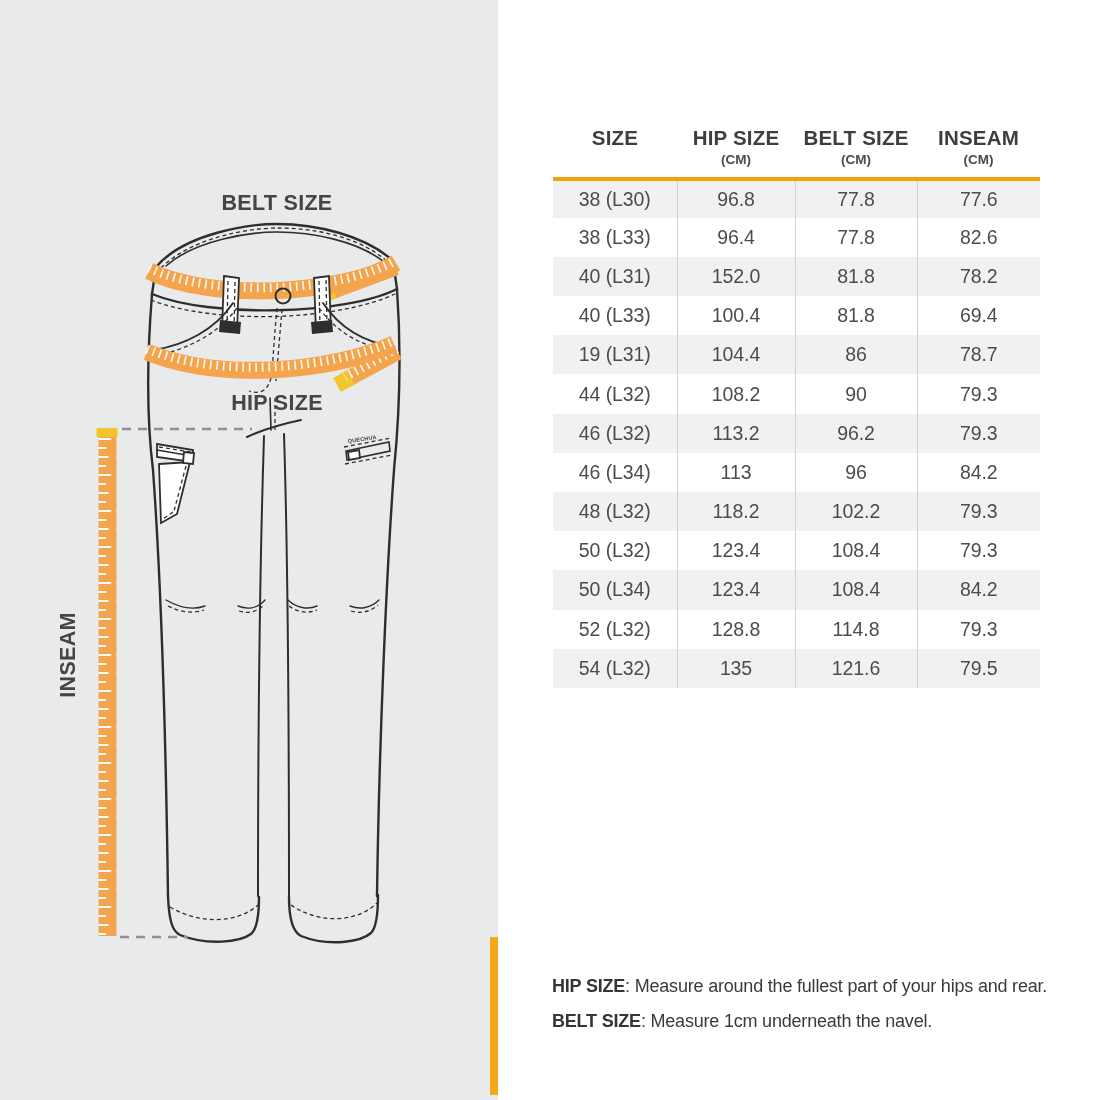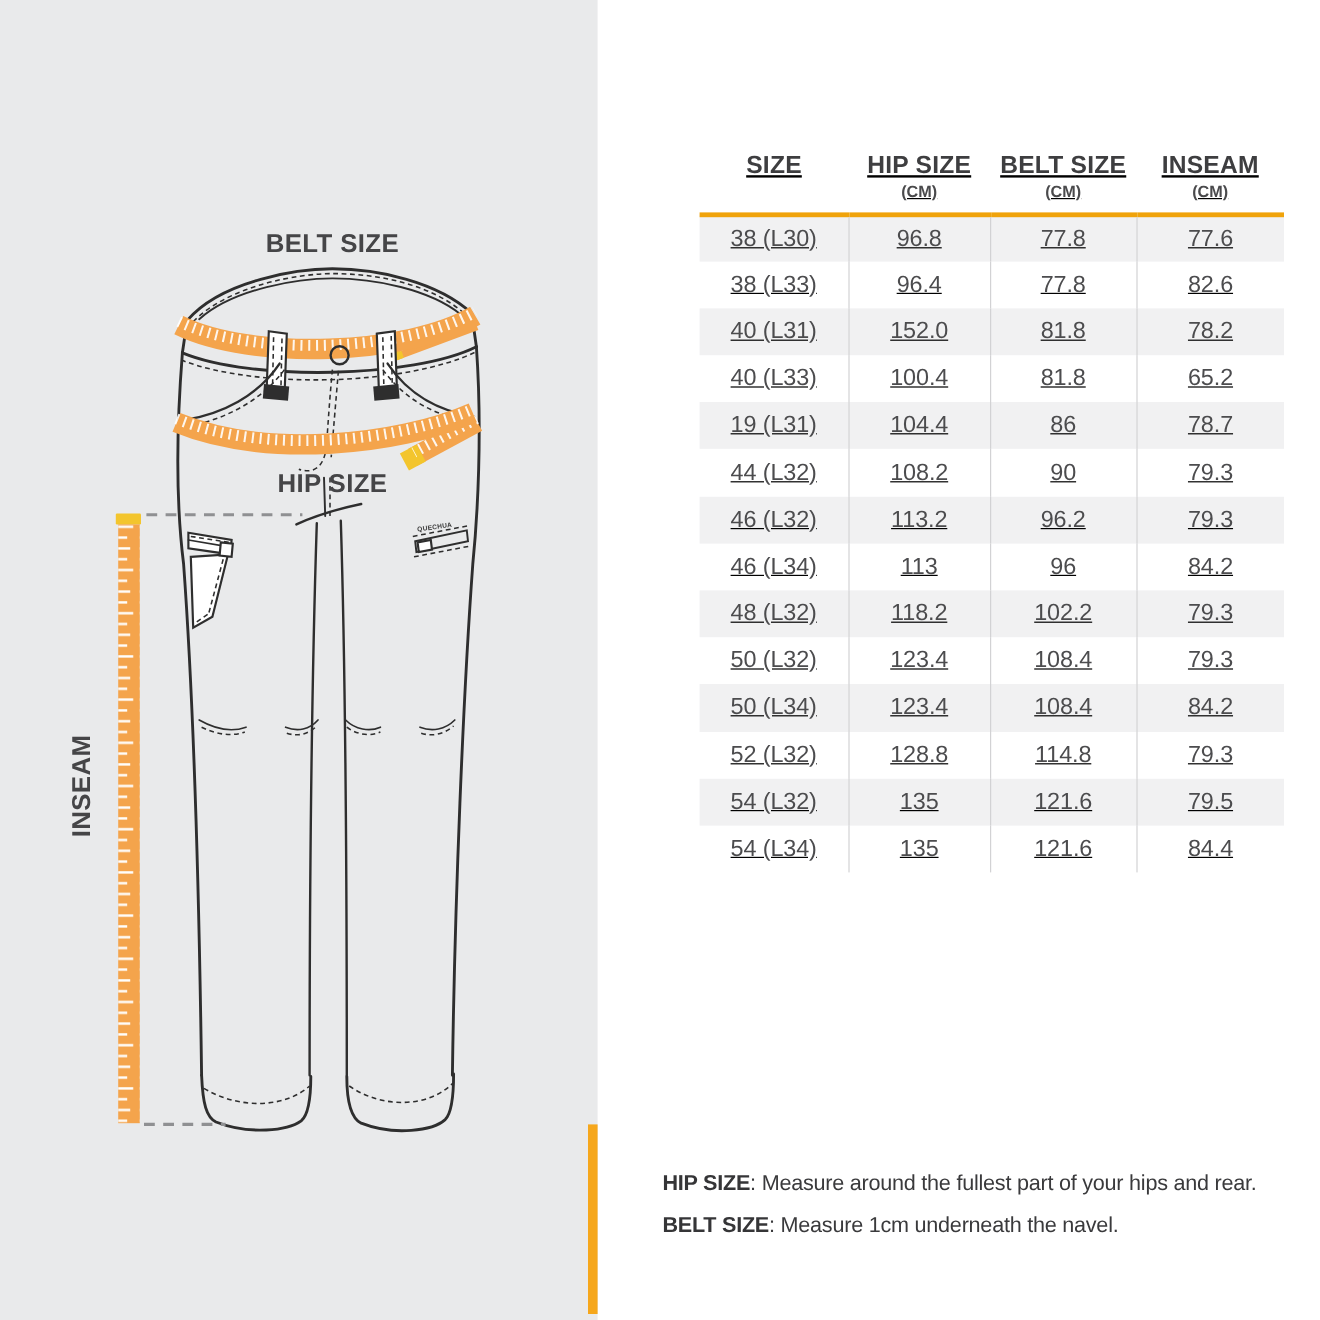--- a/index.html
+++ b/index.html
@@ -25,21 +25,21 @@
   .tip{stroke:var(--tip);fill:none;}
   .ticks{stroke:#fff;fill:none;stroke-dasharray:1.7 4.8;opacity:.9;}
   .gline{stroke:#8F9092;stroke-width:2.6px;stroke-dasharray:9 7;fill:none;}
   .tape-fill{fill:var(--tape);}
   .tip-fill{fill:var(--tip);}
   .tick-fill{fill:#fff;}
   .svglabel{font-family:"Liberation Sans",sans-serif;font-size:21.5px;font-weight:800;fill:#454547;letter-spacing:.3px;}
   .brand{font-family:"Liberation Sans",sans-serif;font-size:5.5px;font-weight:700;fill:#3c3c3c;letter-spacing:.2px;}
 
   
-  .size-table{position:absolute;left:583px;top:127px;width:487px;border-collapse:collapse;table-layout:fixed;text-decoration:underline;}
+  .size-table{position:absolute;left:553px;top:127px;width:487px;border-collapse:collapse;table-layout:fixed;}
   .size-table th{vertical-align:bottom;padding:0 0 9px 0;border-bottom:4px solid var(--accent);}
   .col-label{font-size:20.5px;font-weight:800;color:var(--ink);letter-spacing:.2px;line-height:1.05;text-align:center;}
   .col-unit{font-size:13.5px;font-weight:600;color:#4A4A4C;margin-top:3px;min-height:16px;}
   .size-table tbody td{height:39.2px;text-align:center;vertical-align:middle;font-size:19.5px;color:#4C4C4E;letter-spacing:-.1px;}
   .size-table tbody tr:nth-child(odd){background:var(--row-alt);}
   .size-table tbody td + td{border-left:1px solid var(--divider);}
 
   
   .notes{position:absolute;left:552px;top:969px;width:520px;font-size:18px;line-height:35px;color:#3A3A3C;letter-spacing:-.2px;}
   .note-label{font-weight:800;color:#353537;}
@@ -211,21 +211,21 @@
         <tr>
           <td>40 (L31)</td>
           <td>152.0</td>
           <td>81.8</td>
           <td>78.2</td>
         </tr>
         <tr>
           <td>40 (L33)</td>
           <td>100.4</td>
           <td>81.8</td>
-          <td>65.2</td>
+          <td>69.4</td>
         </tr>
         <tr>
           <td>19 (L31)</td>
           <td>104.4</td>
           <td>86</td>
           <td>78.7</td>
         </tr>
         <tr>
           <td>44 (L32)</td>
           <td>108.2</td>
@@ -267,26 +267,20 @@
           <td>128.8</td>
           <td>114.8</td>
           <td>79.3</td>
         </tr>
         <tr>
           <td>54 (L32)</td>
           <td>135</td>
           <td>121.6</td>
           <td>79.5</td>
         </tr>
-        <tr>
-          <td>54 (L34)</td>
-          <td>135</td>
-          <td>121.6</td>
-          <td>84.4</td>
-        </tr>
       </tbody>
   </table>
 
   <div class="notes">
     <div><span class="note-label">HIP SIZE</span><span>: Measure around the fullest part of your hips and rear.</span></div>
     <div><span class="note-label">BELT SIZE</span><span>: Measure 1cm underneath the navel.</span></div>
   </div>
 
 </div>
 

